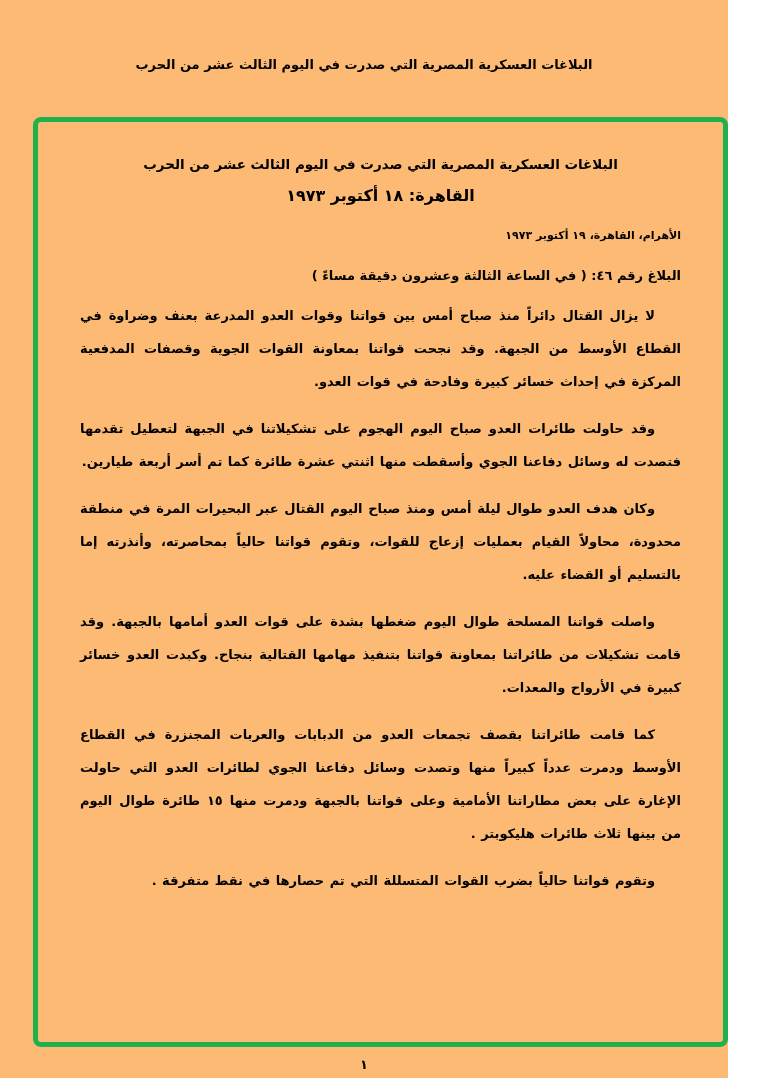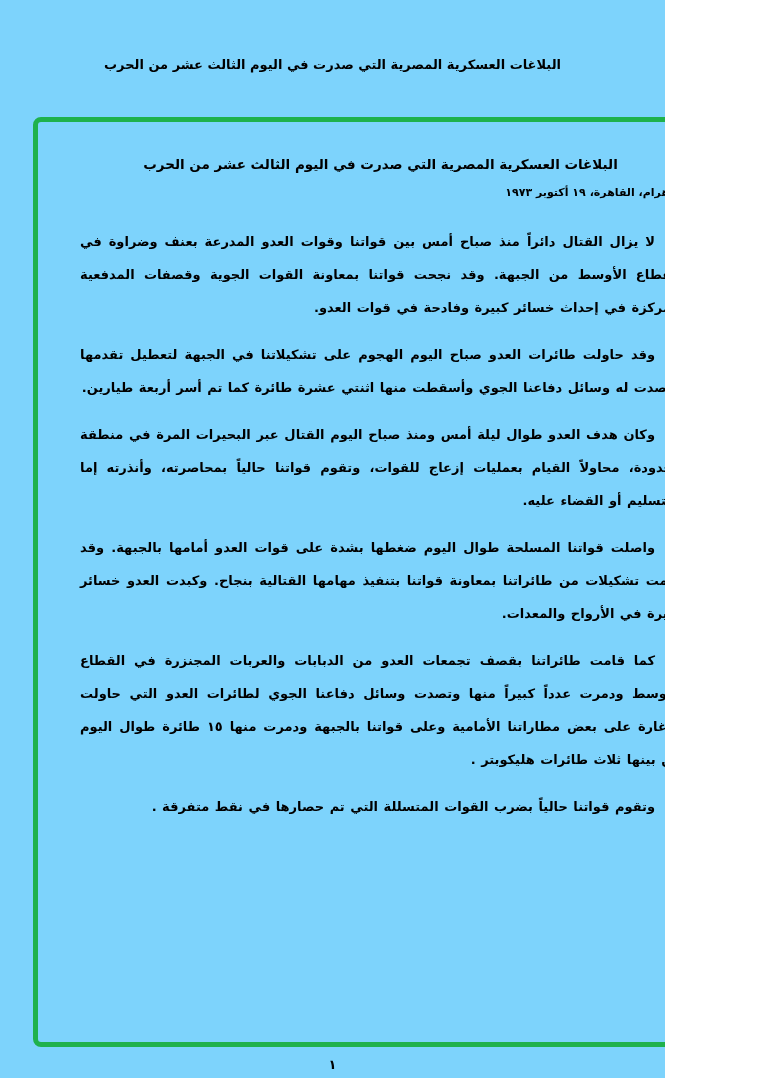--- a/index.html
+++ b/index.html
@@ -6,24 +6,24 @@
   html, body { margin: 0; padding: 0; }
   body {
     width: 758px;
     height: 1078px;
     background: #ffffff;
     color: #000000;
     font-family: "DejaVu Sans", sans-serif;
   }
   .page {
     position: relative;
-    width: 665px;
+    width: 728px;
     height: 1078px;
     overflow: hidden;
-    background: #7dd3fc;
+    background: #fdba74;
   }
   .header-title {
     position: absolute;
     top: 57px;
     left: 0;
     right: 0;
     text-align: center;
     direction: rtl;
     font-weight: bold;
     font-size: 13px;
@@ -90,23 +90,25 @@
 <body>
 
 <div class="page">
 
   <div class="header-title">البلاغات العسكرية المصرية التي صدرت في اليوم الثالث عشر من الحرب</div>
 
   <div class="frame" style="border-color: rgb(31, 177, 76);">
 
     <div class="doc-title">البلاغات العسكرية المصرية التي صدرت في اليوم الثالث عشر من الحرب</div>
 
+    <div class="dateline">القاهرة: ١٨ أكتوبر ١٩٧٣</div>
 
     <div class="source">الأهرام، القاهرة، ١٩ أكتوبر ١٩٧٣</div>
 
+    <div class="comm-heading">البلاغ رقم ٤٦: ( في الساعة الثالثة وعشرون دقيقة مساءً )</div>
 
     <p class="para">لا يزال القتال دائراً منذ صباح أمس بين قواتنا وقوات العدو المدرعة بعنف وضراوة في القطاع الأوسط من الجبهة. وقد نجحت قواتنا بمعاونة القوات الجوية وقصفات المدفعية المركزة في إحداث خسائر كبيرة وفادحة في قوات العدو.</p>
 
     <p class="para">وقد حاولت طائرات العدو صباح اليوم الهجوم على تشكيلاتنا في الجبهة لتعطيل تقدمها فتصدت له وسائل دفاعنا الجوي وأسقطت منها اثنتي عشرة طائرة كما تم أسر أربعة طيارين.</p>
 
     <p class="para">وكان هدف العدو طوال ليلة أمس ومنذ صباح اليوم القتال عبر البحيرات المرة في منطقة محدودة، محاولاً القيام بعمليات إزعاج للقوات، وتقوم قواتنا حالياً بمحاصرته، وأنذرته إما بالتسليم أو القضاء عليه.</p>
 
 
 
     <p class="para">واصلت قواتنا المسلحة طوال اليوم ضغطها بشدة على قوات العدو أمامها بالجبهة. وقد قامت تشكيلات من طائراتنا بمعاونة قواتنا بتنفيذ مهامها القتالية بنجاح. وكبدت العدو خسائر كبيرة في الأرواح والمعدات.</p>

